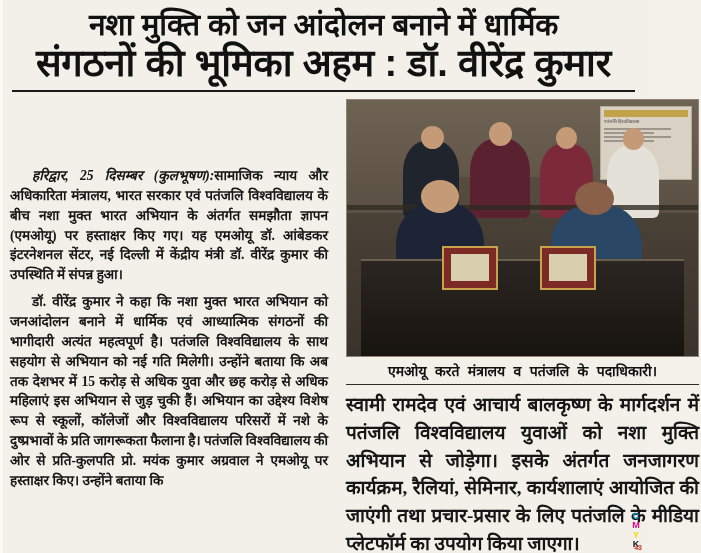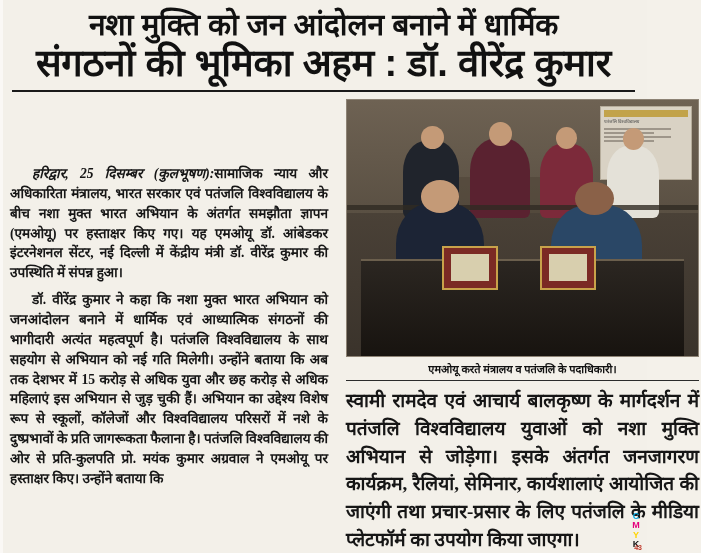--- a/index.html
+++ b/index.html
@@ -159,22 +159,22 @@
     background: #7b2a24;
     border: 2px solid #c8a24a;
     box-sizing: border-box;
   }
   .folder .inner {
     position: absolute; left: 14%; top: 16%; width: 72%; height: 68%;
     background: #d8cfae;
   }
 
   .caption {
-    font-family: Liberation Serif, serif;
-    font-size: 11px;
+    font-family: Liberation Mono, monospace;
+    font-size: 14px;
     font-weight: bold;
     color: #111;
     padding: 4px 0 4px 0;
     text-align: center;
     border-bottom: 1px solid #2b2b2b;
     margin-bottom: 6px;
   }
 
   
   .right-text p.body { font-size: 19px; }

